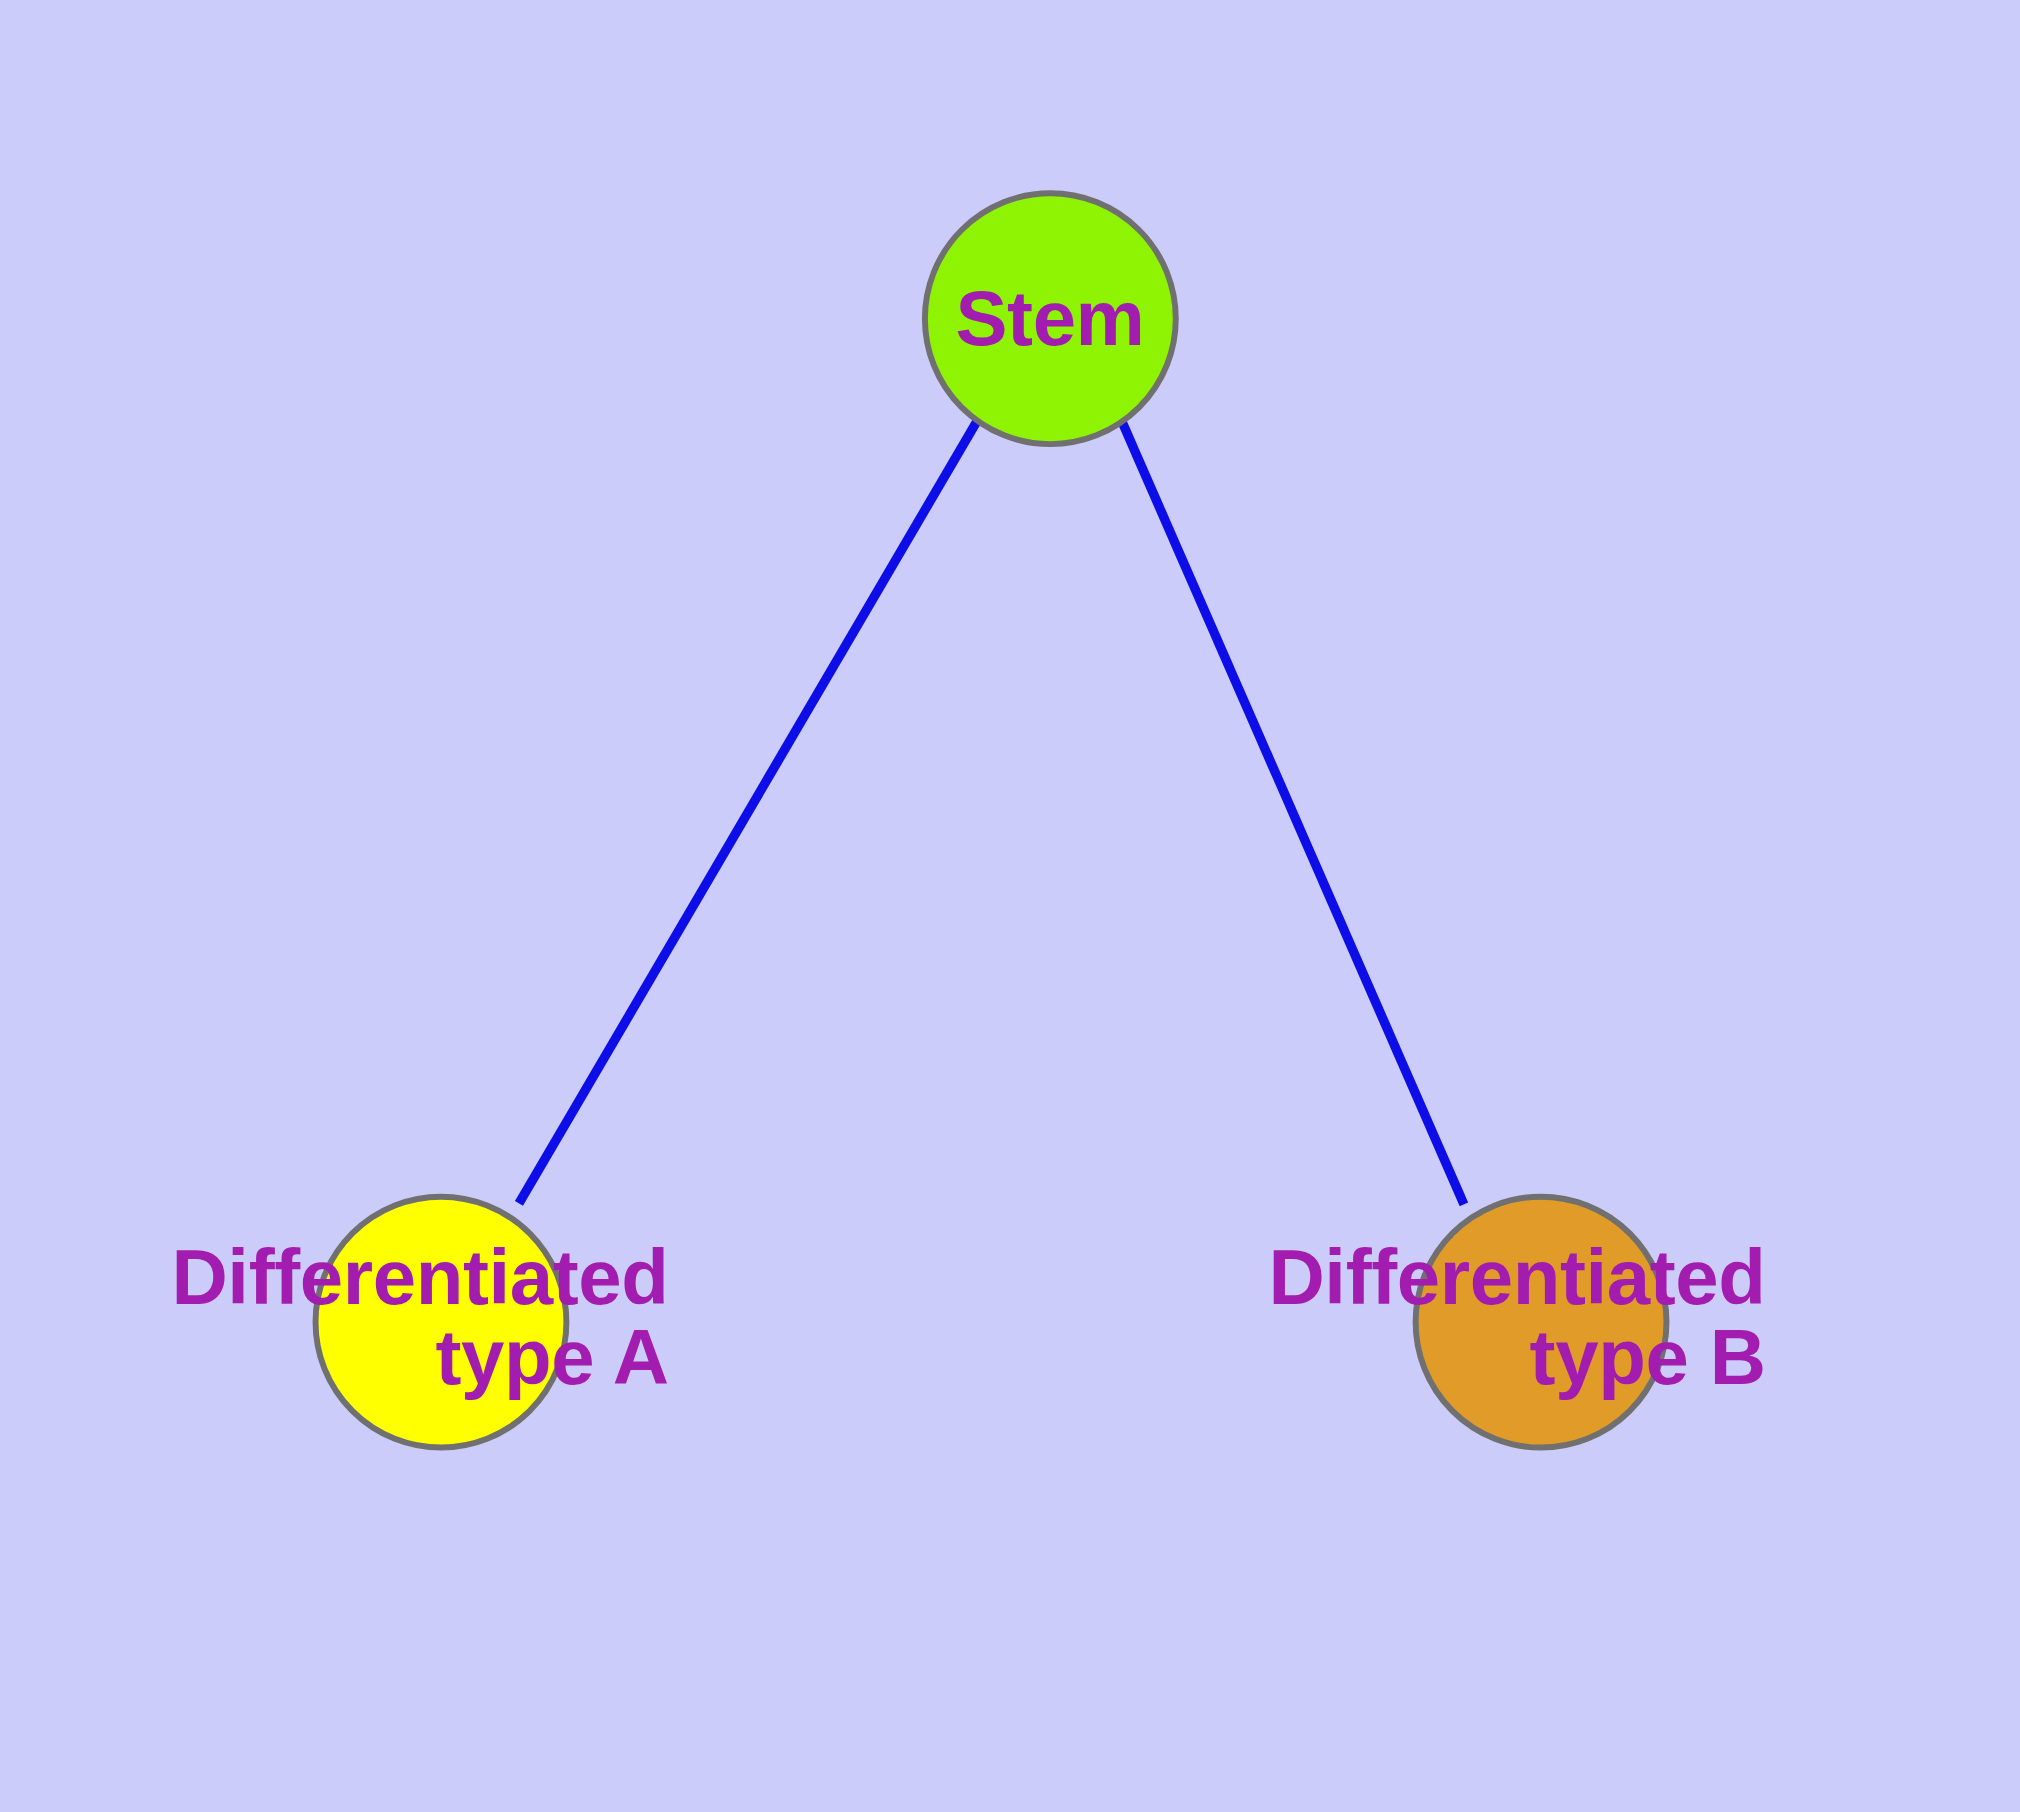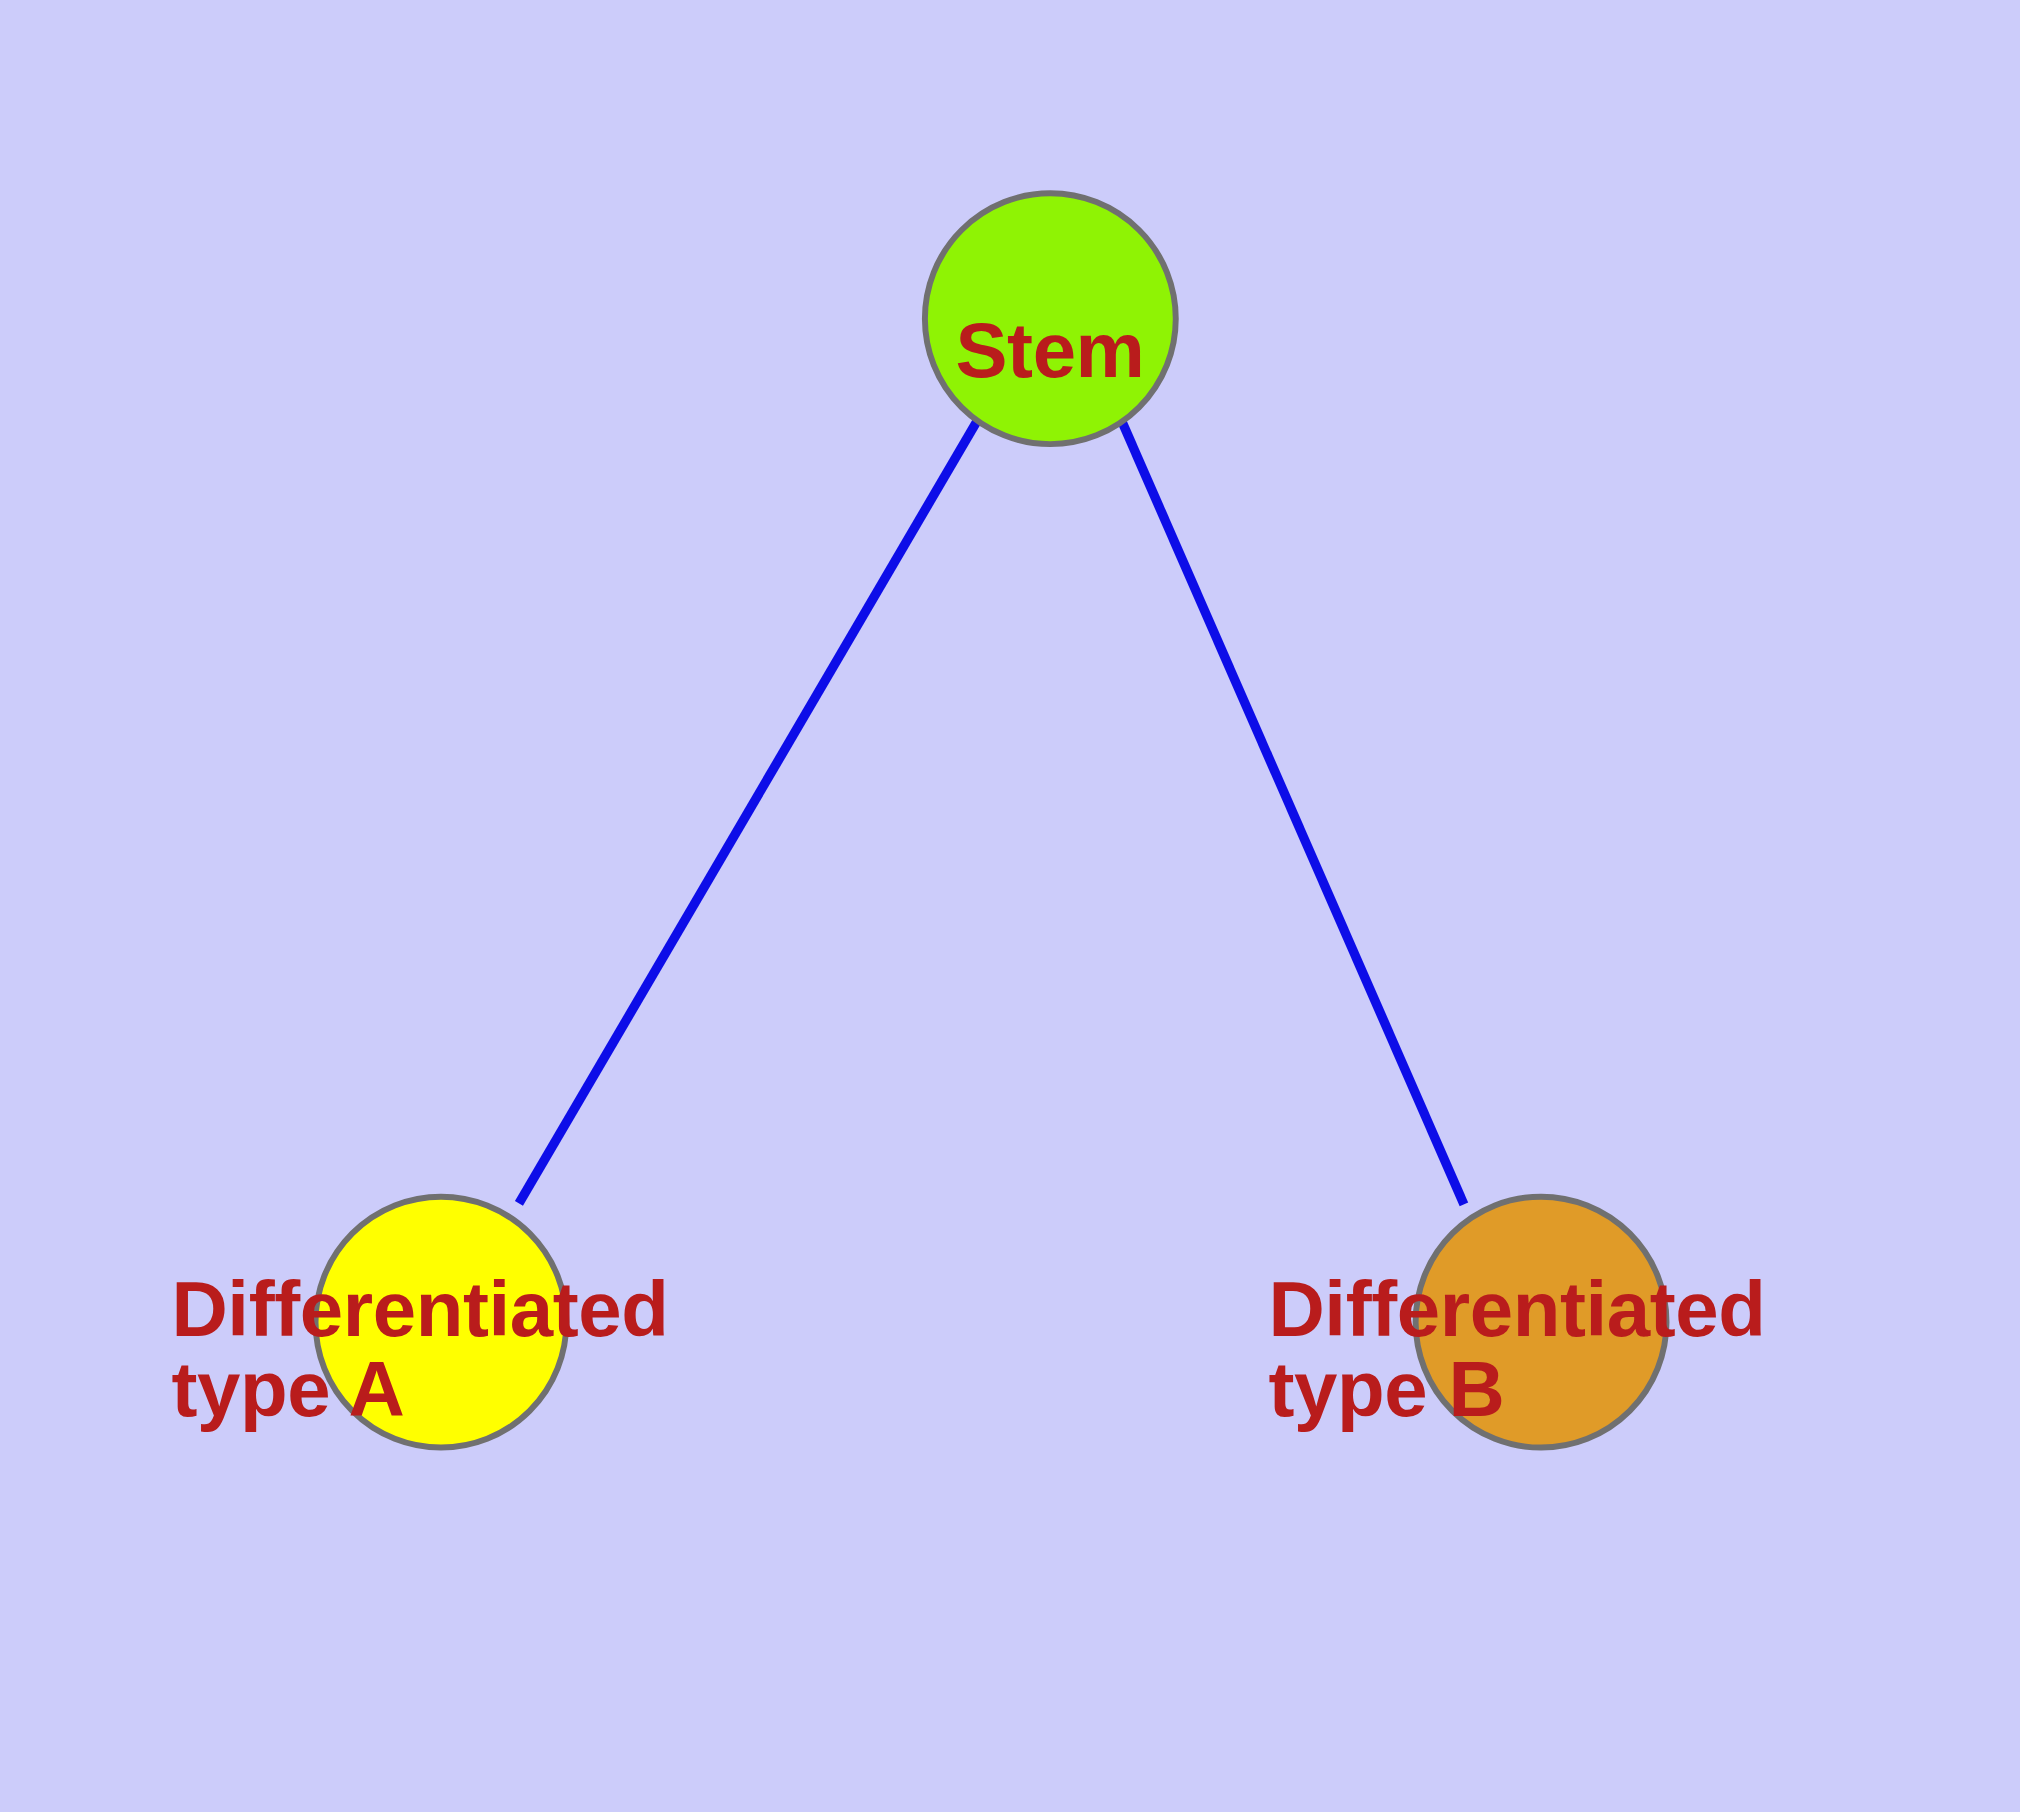--- a/index.html
+++ b/index.html
@@ -21,31 +21,30 @@
     height: 1812px;
   }
   #graph-svg {
     position: absolute;
     left: 0; top: 0;
     width: 2021px;
     height: 1812px;
   }
   .node-label {
     position: absolute;
-    color: #b91c1c;
+    color: #a21caf;
     font-weight: bold;
     font-size: 78px;
     line-height: 1.02;
-    text-align: left;
+    text-align: right;
     white-space: pre;
     letter-spacing: -0.4px;
     -webkit-font-smoothing: antialiased;
     transform: translate(-50%, -50%);
     pointer-events: none;
-    margin-top: 32px;
   }
 </style>
 </head>
 <body>
 
 <div id="canvas" style="width: 2021px; height: 1812px;">
 
   <div id="bg-rect" style="background: rgb(204, 204, 250); width: 2021px; height: 1812px;"></div>
 
   <svg id="graph-svg" viewBox="0 0 2384 2138" style="width: 2021px; height: 1812px;">

